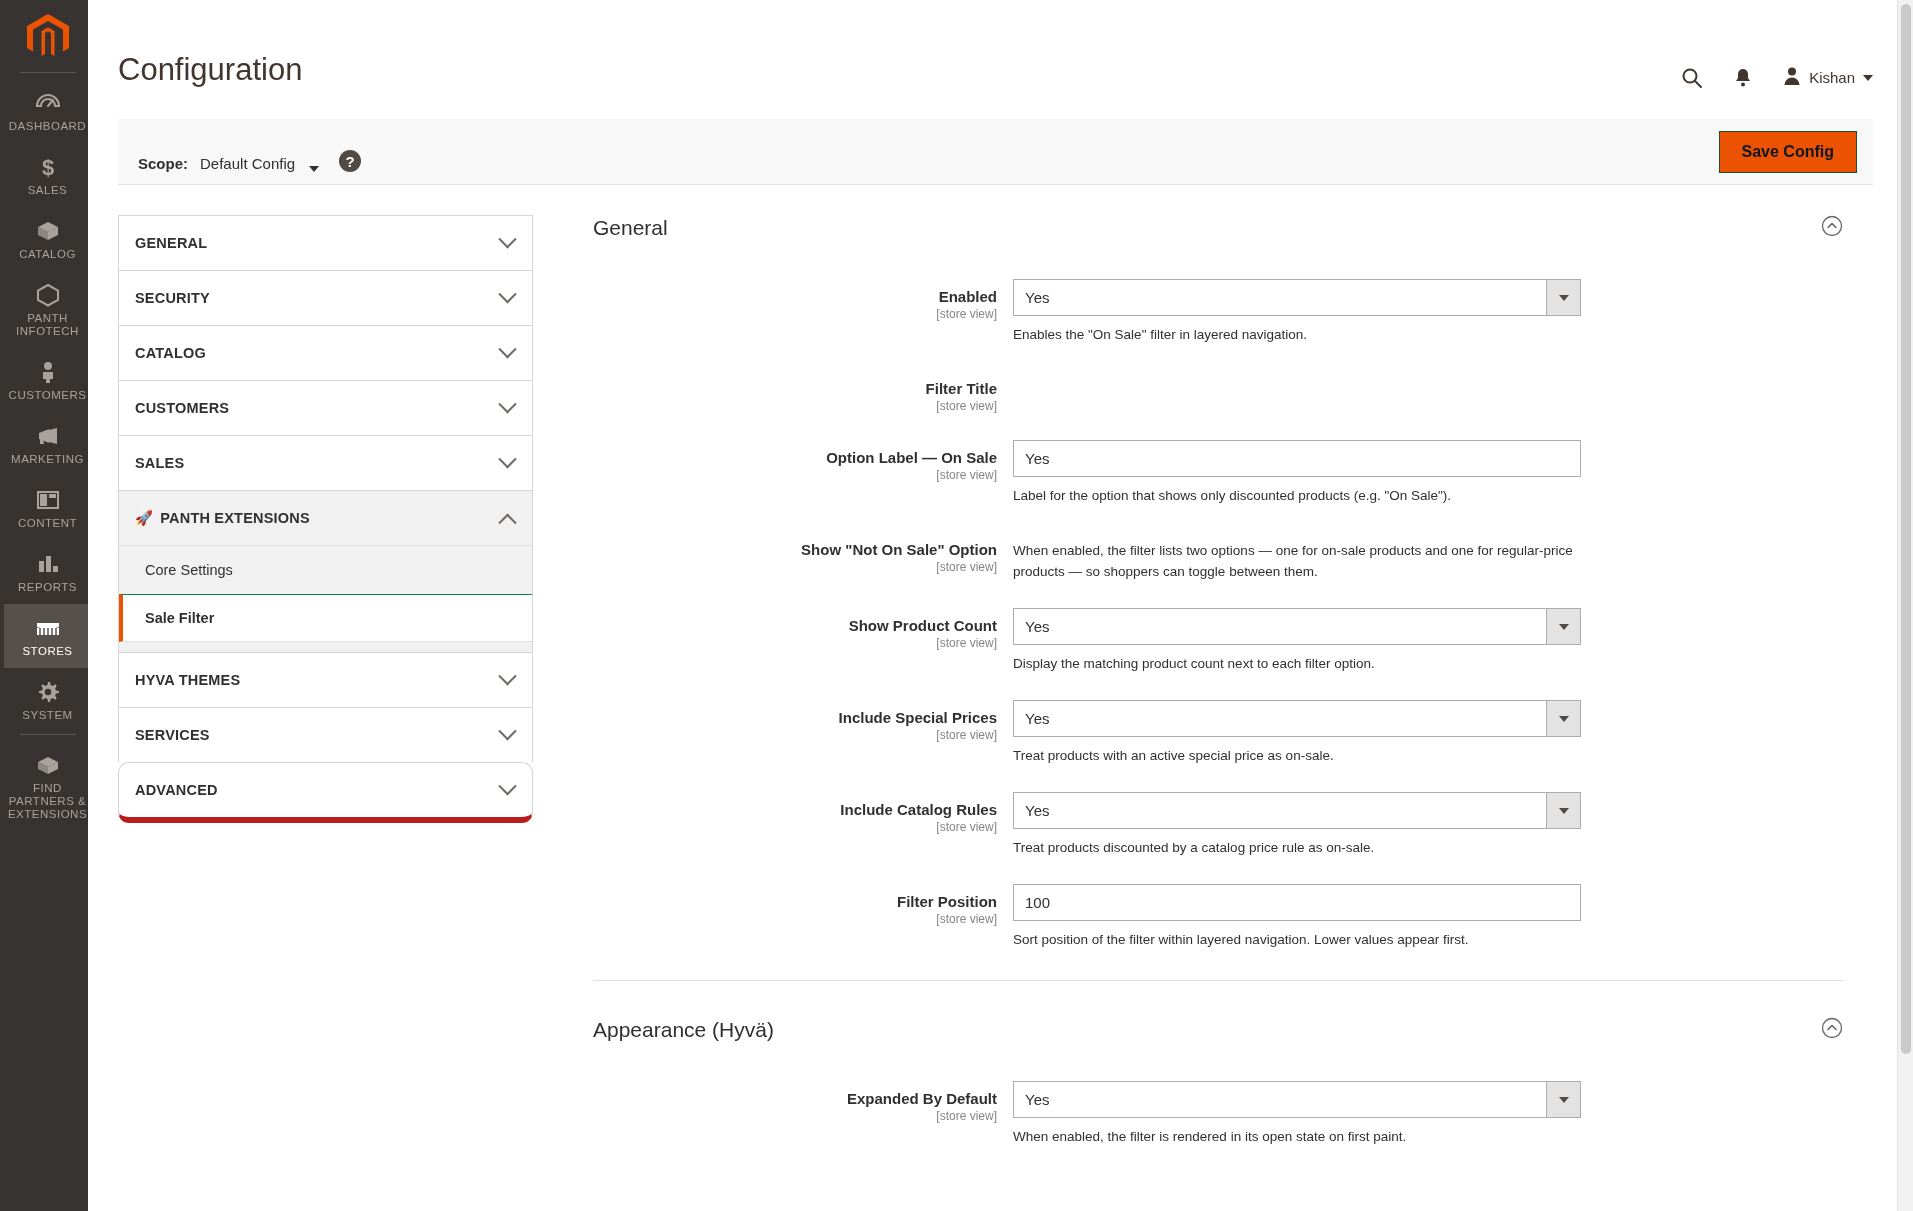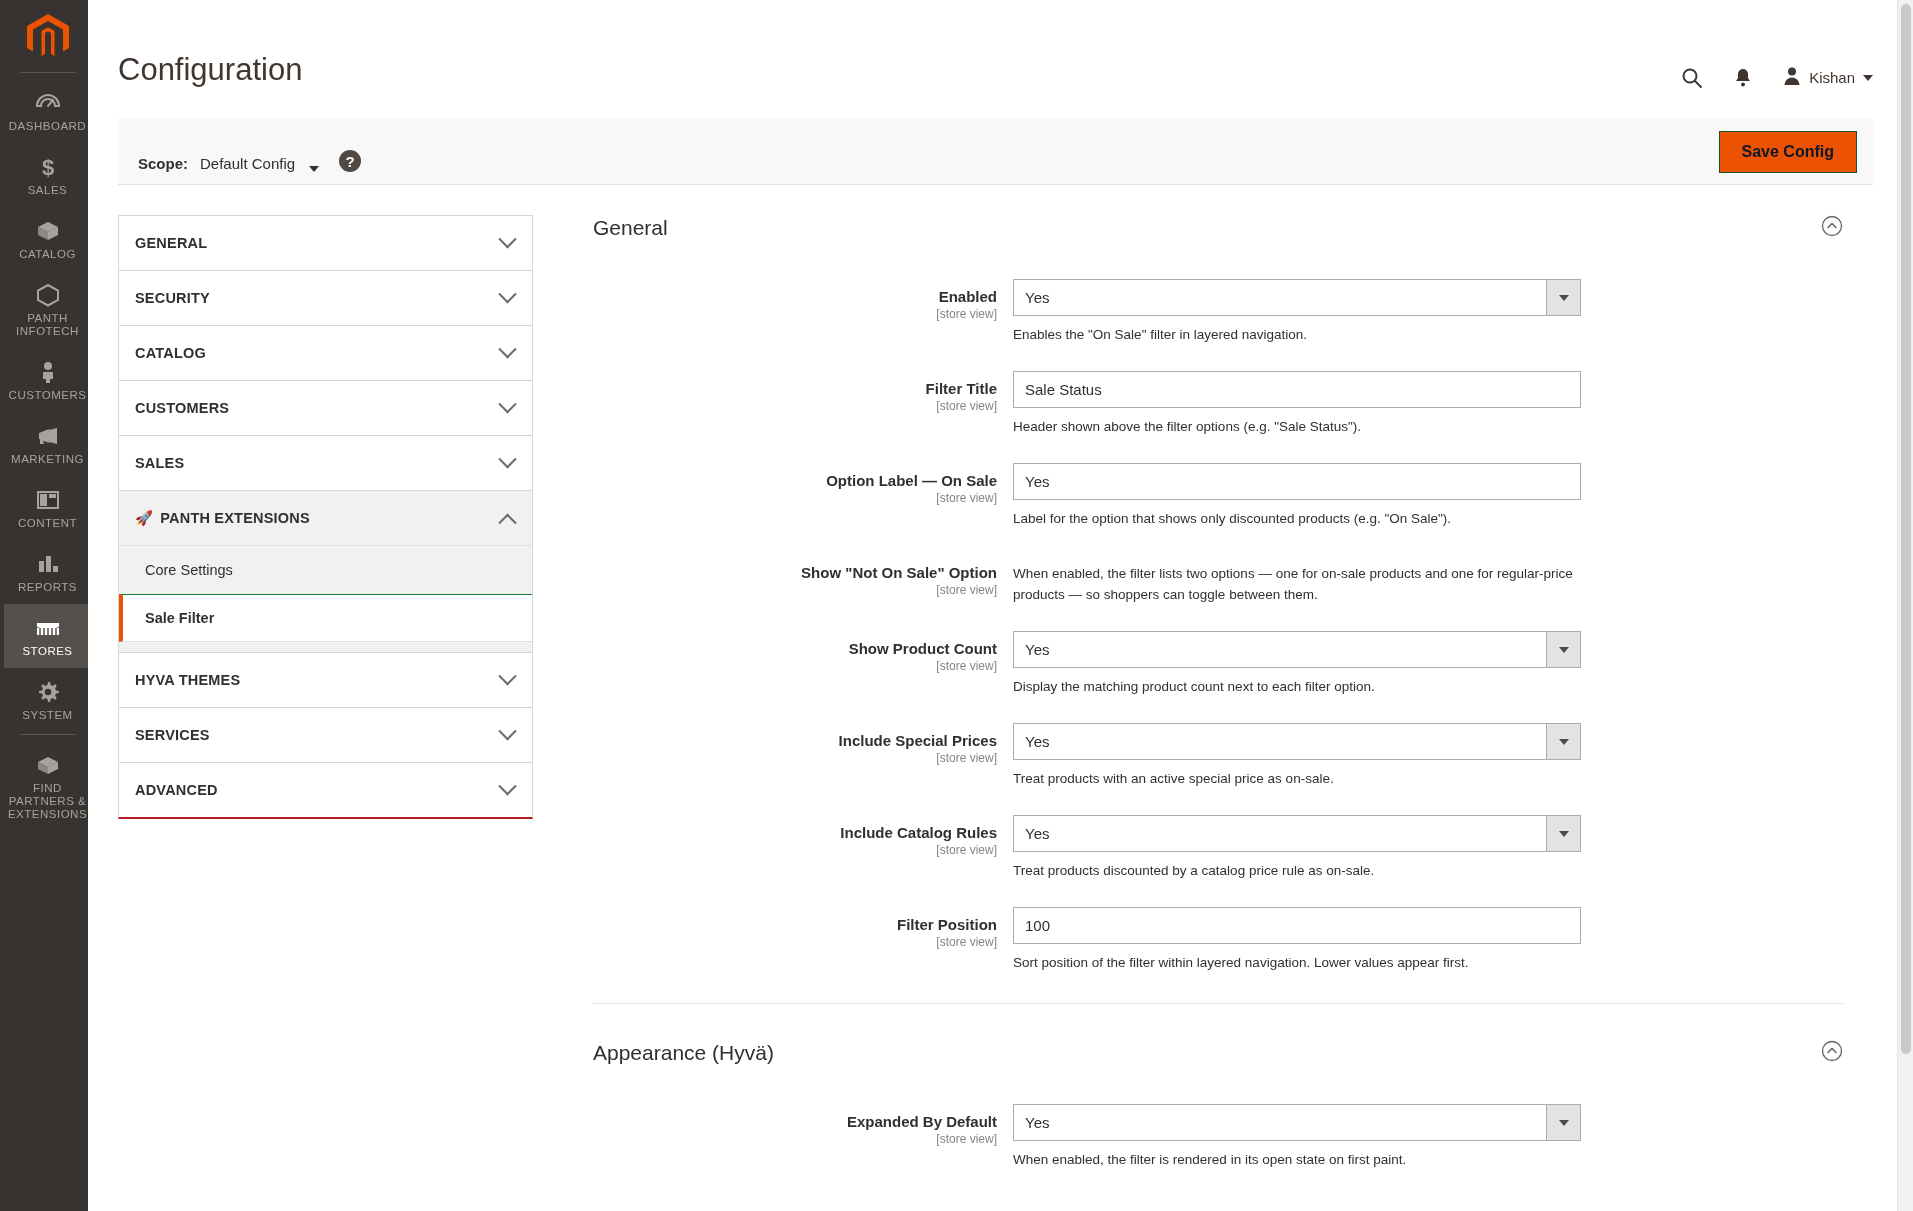--- a/index.html
+++ b/index.html
@@ -69,21 +69,21 @@
     font-size: 16px; font-weight: bold; padding: 11px 22px;
     cursor: pointer; font-family: inherit;
   }
 
   
   .content { display: flex; padding: 30px 40px 0 30px; gap: 30px; }
 
   
   .cfgnav { width: 415px; flex: 0 0 415px; }
   .cfg-section { border: 1px solid #d6d6d6; border-bottom: none; background: #fff; }
-  .cfg-section:last-child { border-bottom: 2px solid #b91c1c; }
+  .cfg-section:last-child { border-bottom: 6px solid #b91c1c; border-radius: 11px; }
   .cfg-head {
     height: 54px; display: flex; align-items: center; justify-content: space-between;
     padding: 0 18px 0 16px; cursor: pointer;
   }
   .cfg-head-title {
     font-size: 14.5px; font-weight: bold; color: #303030;
     letter-spacing: .2px; text-transform: uppercase;
     display: flex; align-items: center; gap: 7px;
   }
   .cfg-section.open > .cfg-head { background: #f1f1f1; }
@@ -437,24 +437,20 @@
             </div>
             <div class="hint">Enables the "On Sale" filter in layered navigation.</div>
           </div>
         </div>
 
         <div class="field">
           <div class="field-label">
             <span class="lbl">Filter Title</span>
             <span class="scope">[store view]</span>
           </div>
-          <div class="field-ctrl">
-            <div class="txt-box">Sale Status</div>
-            <div class="hint">Header shown above the filter options (e.g. "Sale Status").</div>
-          </div>
         </div>
 
         <div class="field">
           <div class="field-label">
             <span class="lbl">Option Label — On Sale</span>
             <span class="scope">[store view]</span>
           </div>
           <div class="field-ctrl">
             <div class="txt-box">Yes</div>
             <div class="hint">Label for the option that shows only discounted products (e.g. "On Sale").</div>

